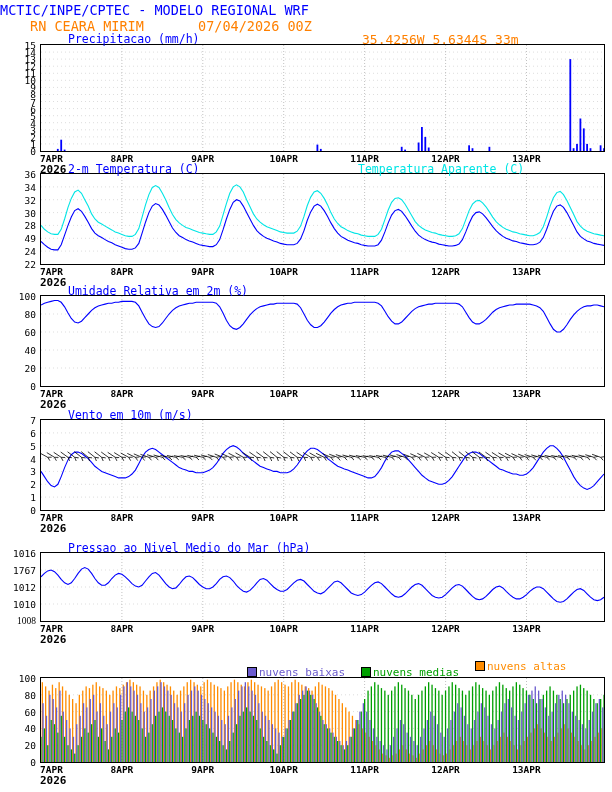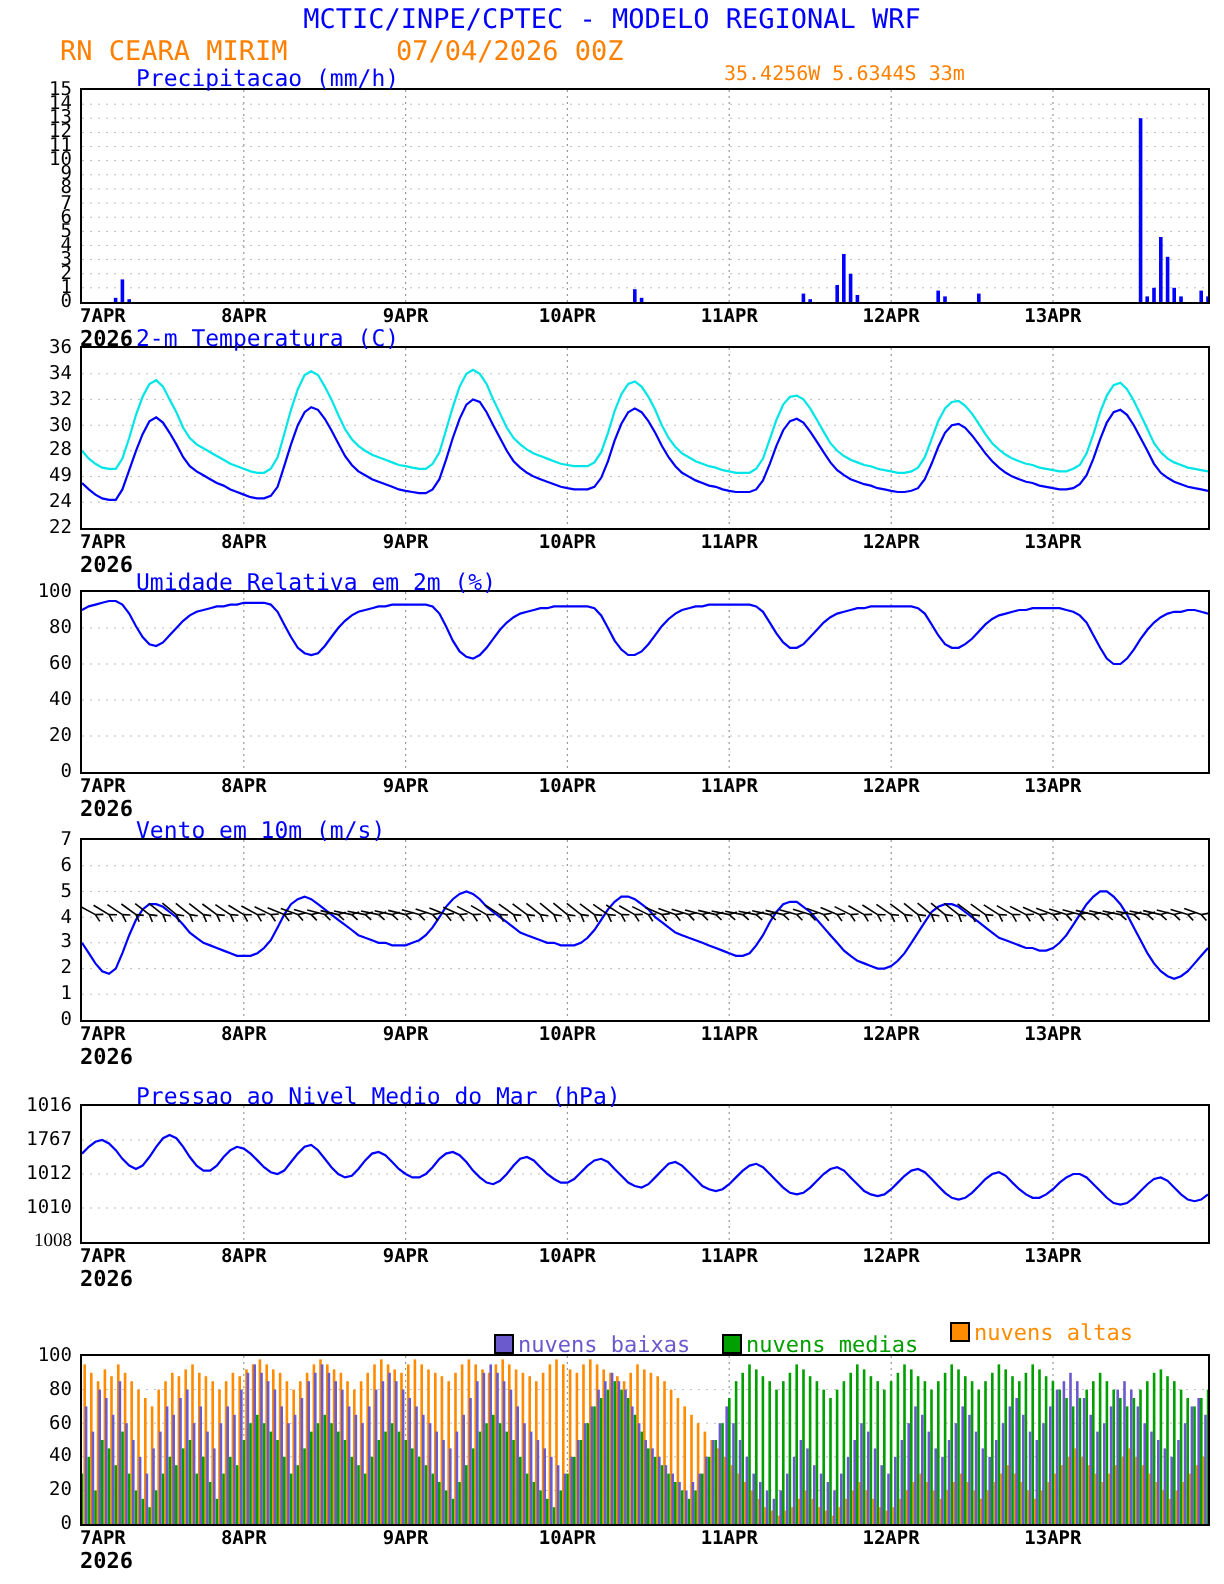--- a/index.html
+++ b/index.html
@@ -1,22 +1,22 @@
 <!DOCTYPE html>
 <html><head>
 <meta charset="utf-8">
 <style>
   html,body{margin:0;padding:0;background:#ffffff;}
   body{width:612px;height:792px;font-family:"DejaVu Sans","Liberation Sans",sans-serif;}
   .page{position:relative;width:612px;height:792px;overflow:hidden;}
 
-  .hdr-title{position:absolute;left:0;top:2px;width:612px;text-align:center;color:#0000ff;font-size:13.5px;letter-spacing:0px;font-family:"DejaVu Sans Mono","Liberation Mono",monospace;}
+  .hdr-title{position:absolute;left:0;top:2px;width:612px;color:#0000ff;font-size:13.5px;letter-spacing:0px;font-family:"DejaVu Sans Mono","Liberation Mono",monospace;}
   .hdr-station{position:absolute;left:30px;top:18px;color:#ff8000;font-size:13.5px;font-family:"DejaVu Sans Mono","Liberation Mono",monospace;}
   .hdr-date{position:absolute;left:198px;top:18px;color:#ff8000;font-size:13.5px;font-family:"DejaVu Sans Mono","Liberation Mono",monospace;}
-  .hdr-coords{position:absolute;left:362px;top:32px;color:#ff8000;font-size:10px;font-family:"DejaVu Sans Mono","Liberation Mono",monospace;}
+  .hdr-coords{position:absolute;left:362px;top:32px;color:#ff8000;font-size:13px;font-family:"DejaVu Sans Mono","Liberation Mono",monospace;}
 
   .panel{position:absolute;left:40px;}
   .plot{position:absolute;left:0;top:0;border:1px solid #000;background:#fff;box-sizing:border-box;}
   .ptitle{position:absolute;color:#0000ff;font-size:11.5px;font-family:"DejaVu Sans Mono","Liberation Mono",monospace;white-space:nowrap;}
   .ptitle2{position:absolute;font-size:11.5px;font-family:"DejaVu Sans Mono","Liberation Mono",monospace;white-space:nowrap;}
   .ytick{position:absolute;right:0;transform:translateY(-50%);font-size:9.5px;color:#000;font-family:"DejaVu Sans Mono","Liberation Mono",monospace;text-align:right;}
   .xlab{position:absolute;font-size:9.5px;font-weight:bold;color:#000;font-family:"DejaVu Sans Mono","Liberation Mono",monospace;transform:translateX(-50%);}
   .xlab0{position:absolute;font-size:9.5px;font-weight:bold;color:#000;font-family:"DejaVu Sans Mono","Liberation Mono",monospace;}
   .yearlab{position:absolute;font-size:11px;font-weight:bold;color:#000;font-family:"DejaVu Sans Mono","Liberation Mono",monospace;}
   svg{display:block;}
@@ -1022,19 +1022,20 @@
         <div class="xlab" style="left: 162.82px; top: 87px;">9APR</div>
         <div class="xlab" style="left: 243.731px; top: 87px;">10APR</div>
         <div class="xlab" style="left: 324.641px; top: 87px;">11APR</div>
         <div class="xlab" style="left: 405.551px; top: 87px;">12APR</div>
         <div class="xlab" style="left: 486.461px; top: 87px;">13APR</div>
         <div class="yearlab" style="left: 0px; top: 97px;">2026</div>
       </div>
     </div>
 <div class="ptitle" style="left: 68px; top: 32px; text-align: center;">Precipitacao (mm/h)</div>
     <div class="ptitle" style="left: 68px; top: 162px;">2-m Temperatura (C)</div>
+    <div class="ptitle2" style="left: 358px; top: 162px; color: rgb(0, 229, 229);">Temperatura Aparente (C)</div>
     <div class="ptitle" style="left: 68px; top: 284px;">Umidade Relativa em 2m (%)</div>
     <div class="ptitle" style="left: 68px; top: 408px;">Vento em 10m (m/s)</div>
     <div class="ptitle" style="left: 68px; top: 541px;">Pressao ao Nivel Medio do Mar (hPa)</div>
     <div class="legend-item" style="left: 247px; top: 666px; color: rgb(106, 90, 205);"><span class="swatch" style="background:#6a5acd"></span>nuvens baixas</div>
     <div class="legend-item" style="left: 361px; top: 666px; color: rgb(0, 160, 0);"><span class="swatch" style="background:#00a000"></span>nuvens medias</div>
     <div class="legend-item" style="left: 475px; top: 660px; color: rgb(255, 140, 0);"><span class="swatch" style="background:#ff8c00"></span>nuvens altas</div>
   </div>
 
 </body></html>

